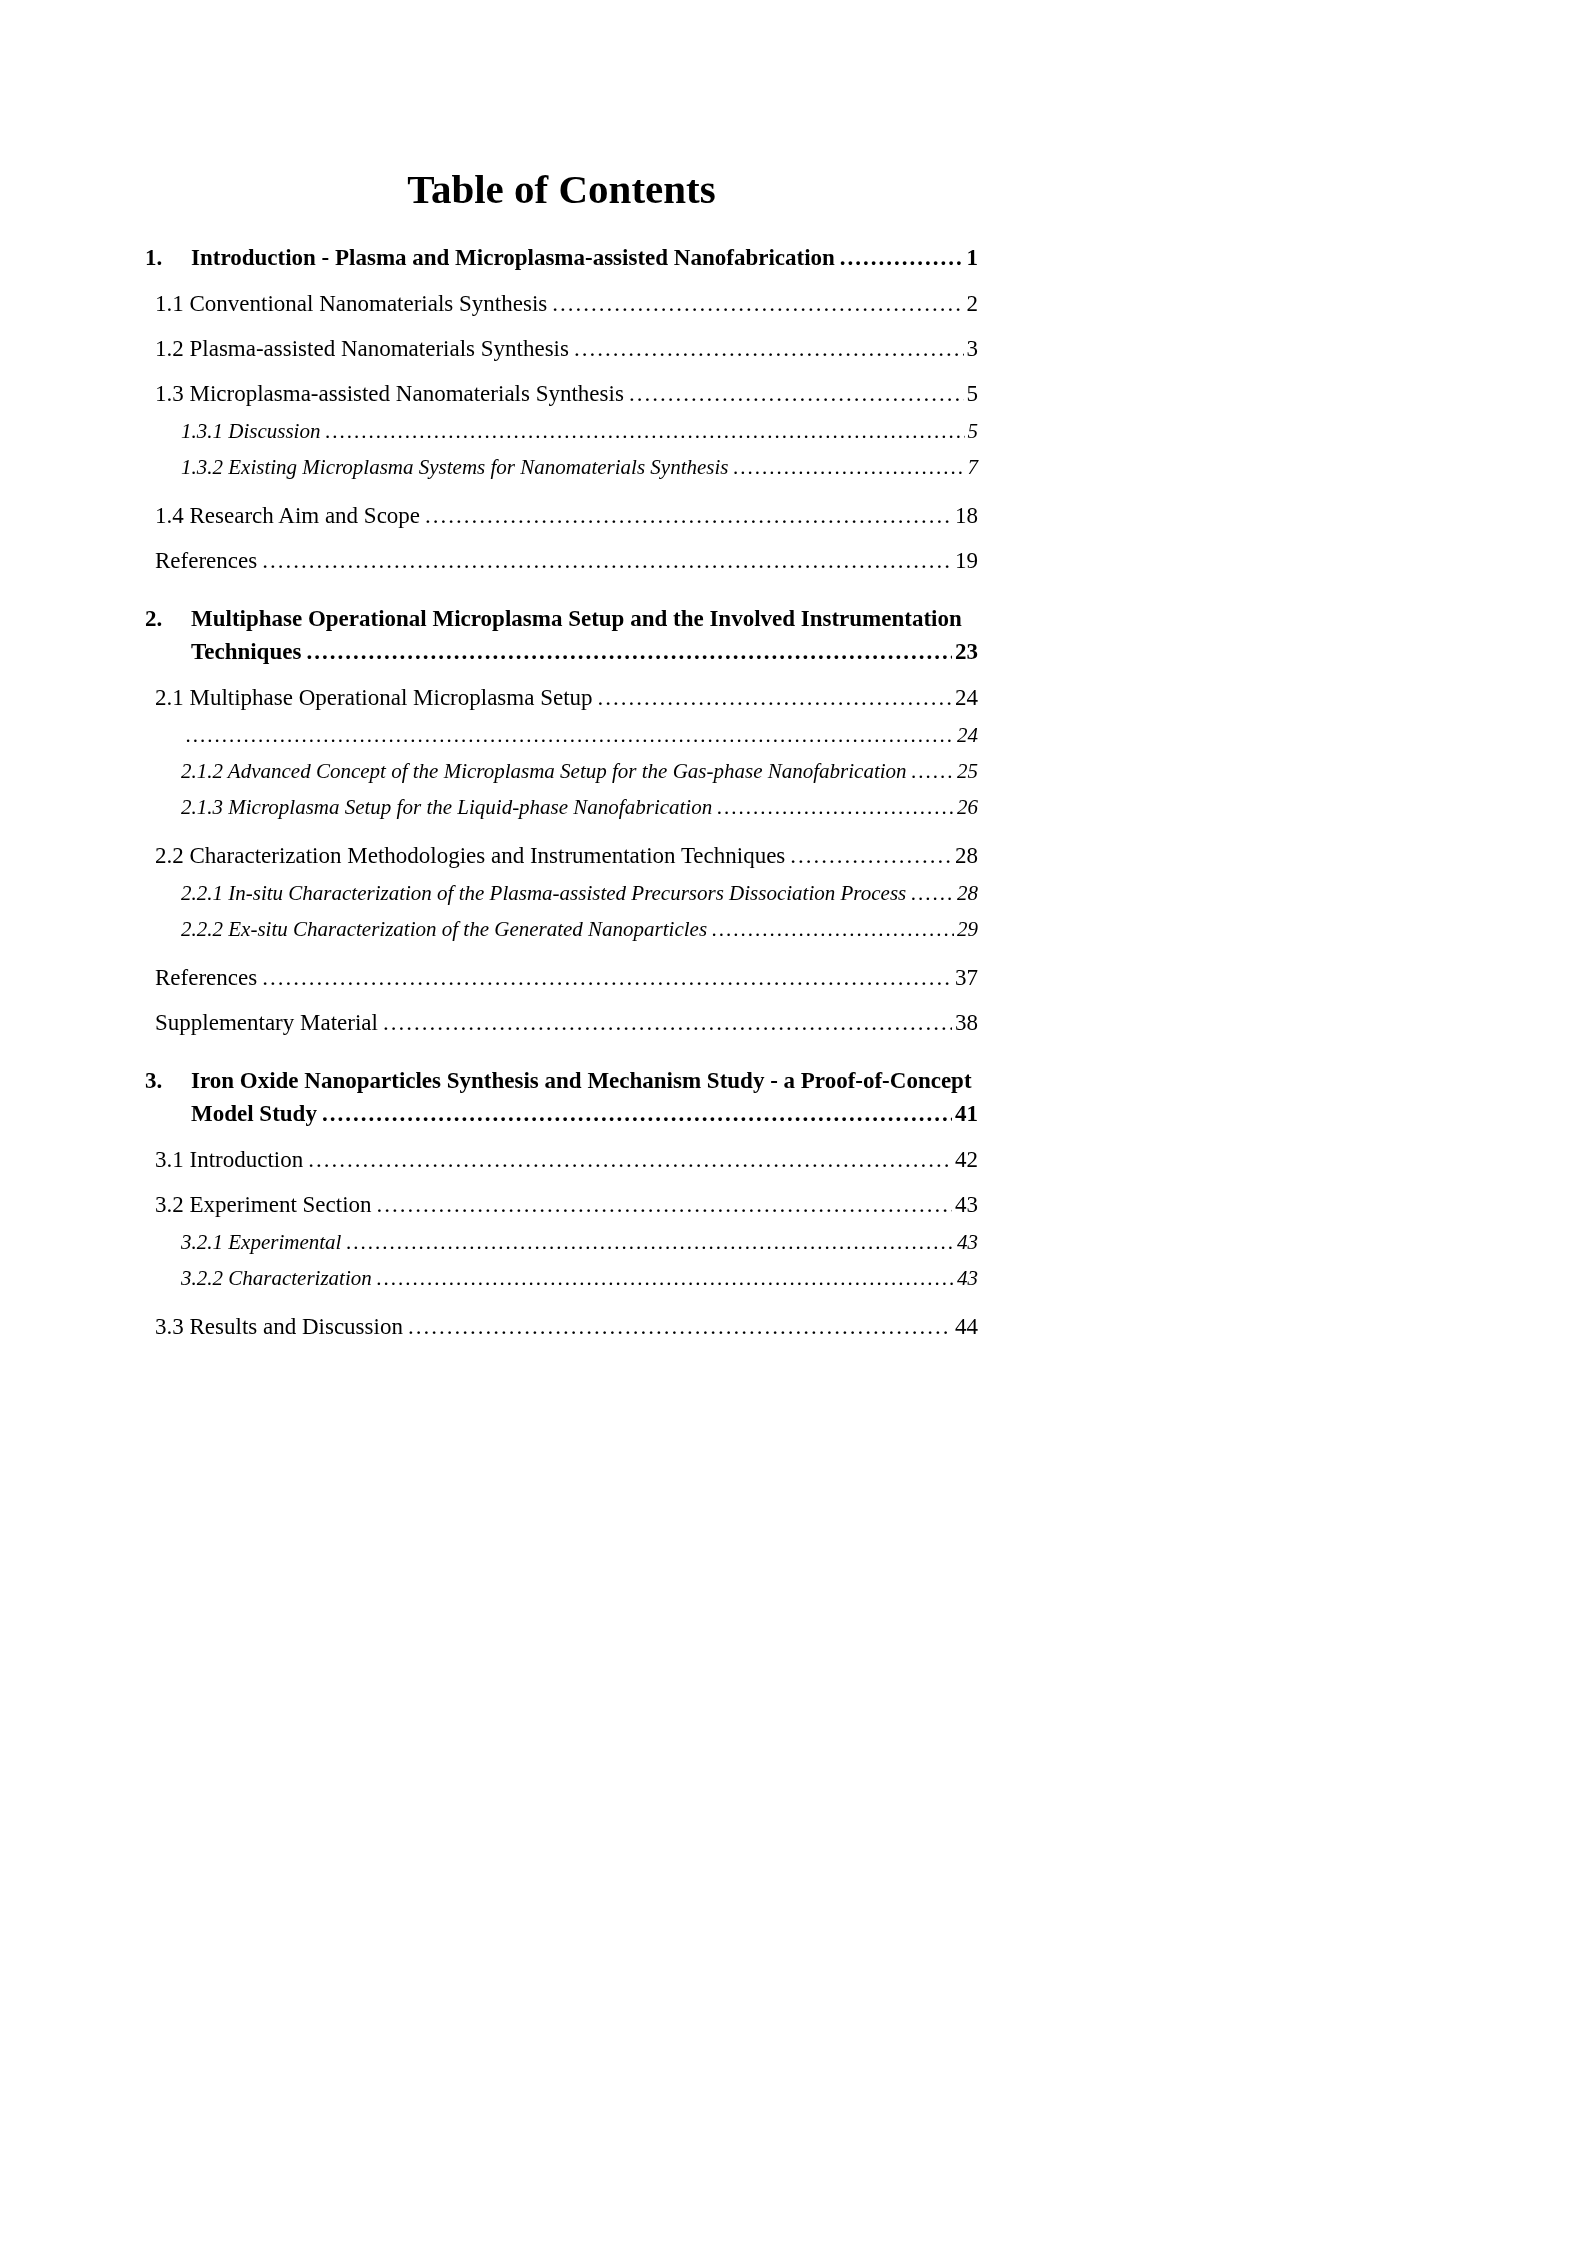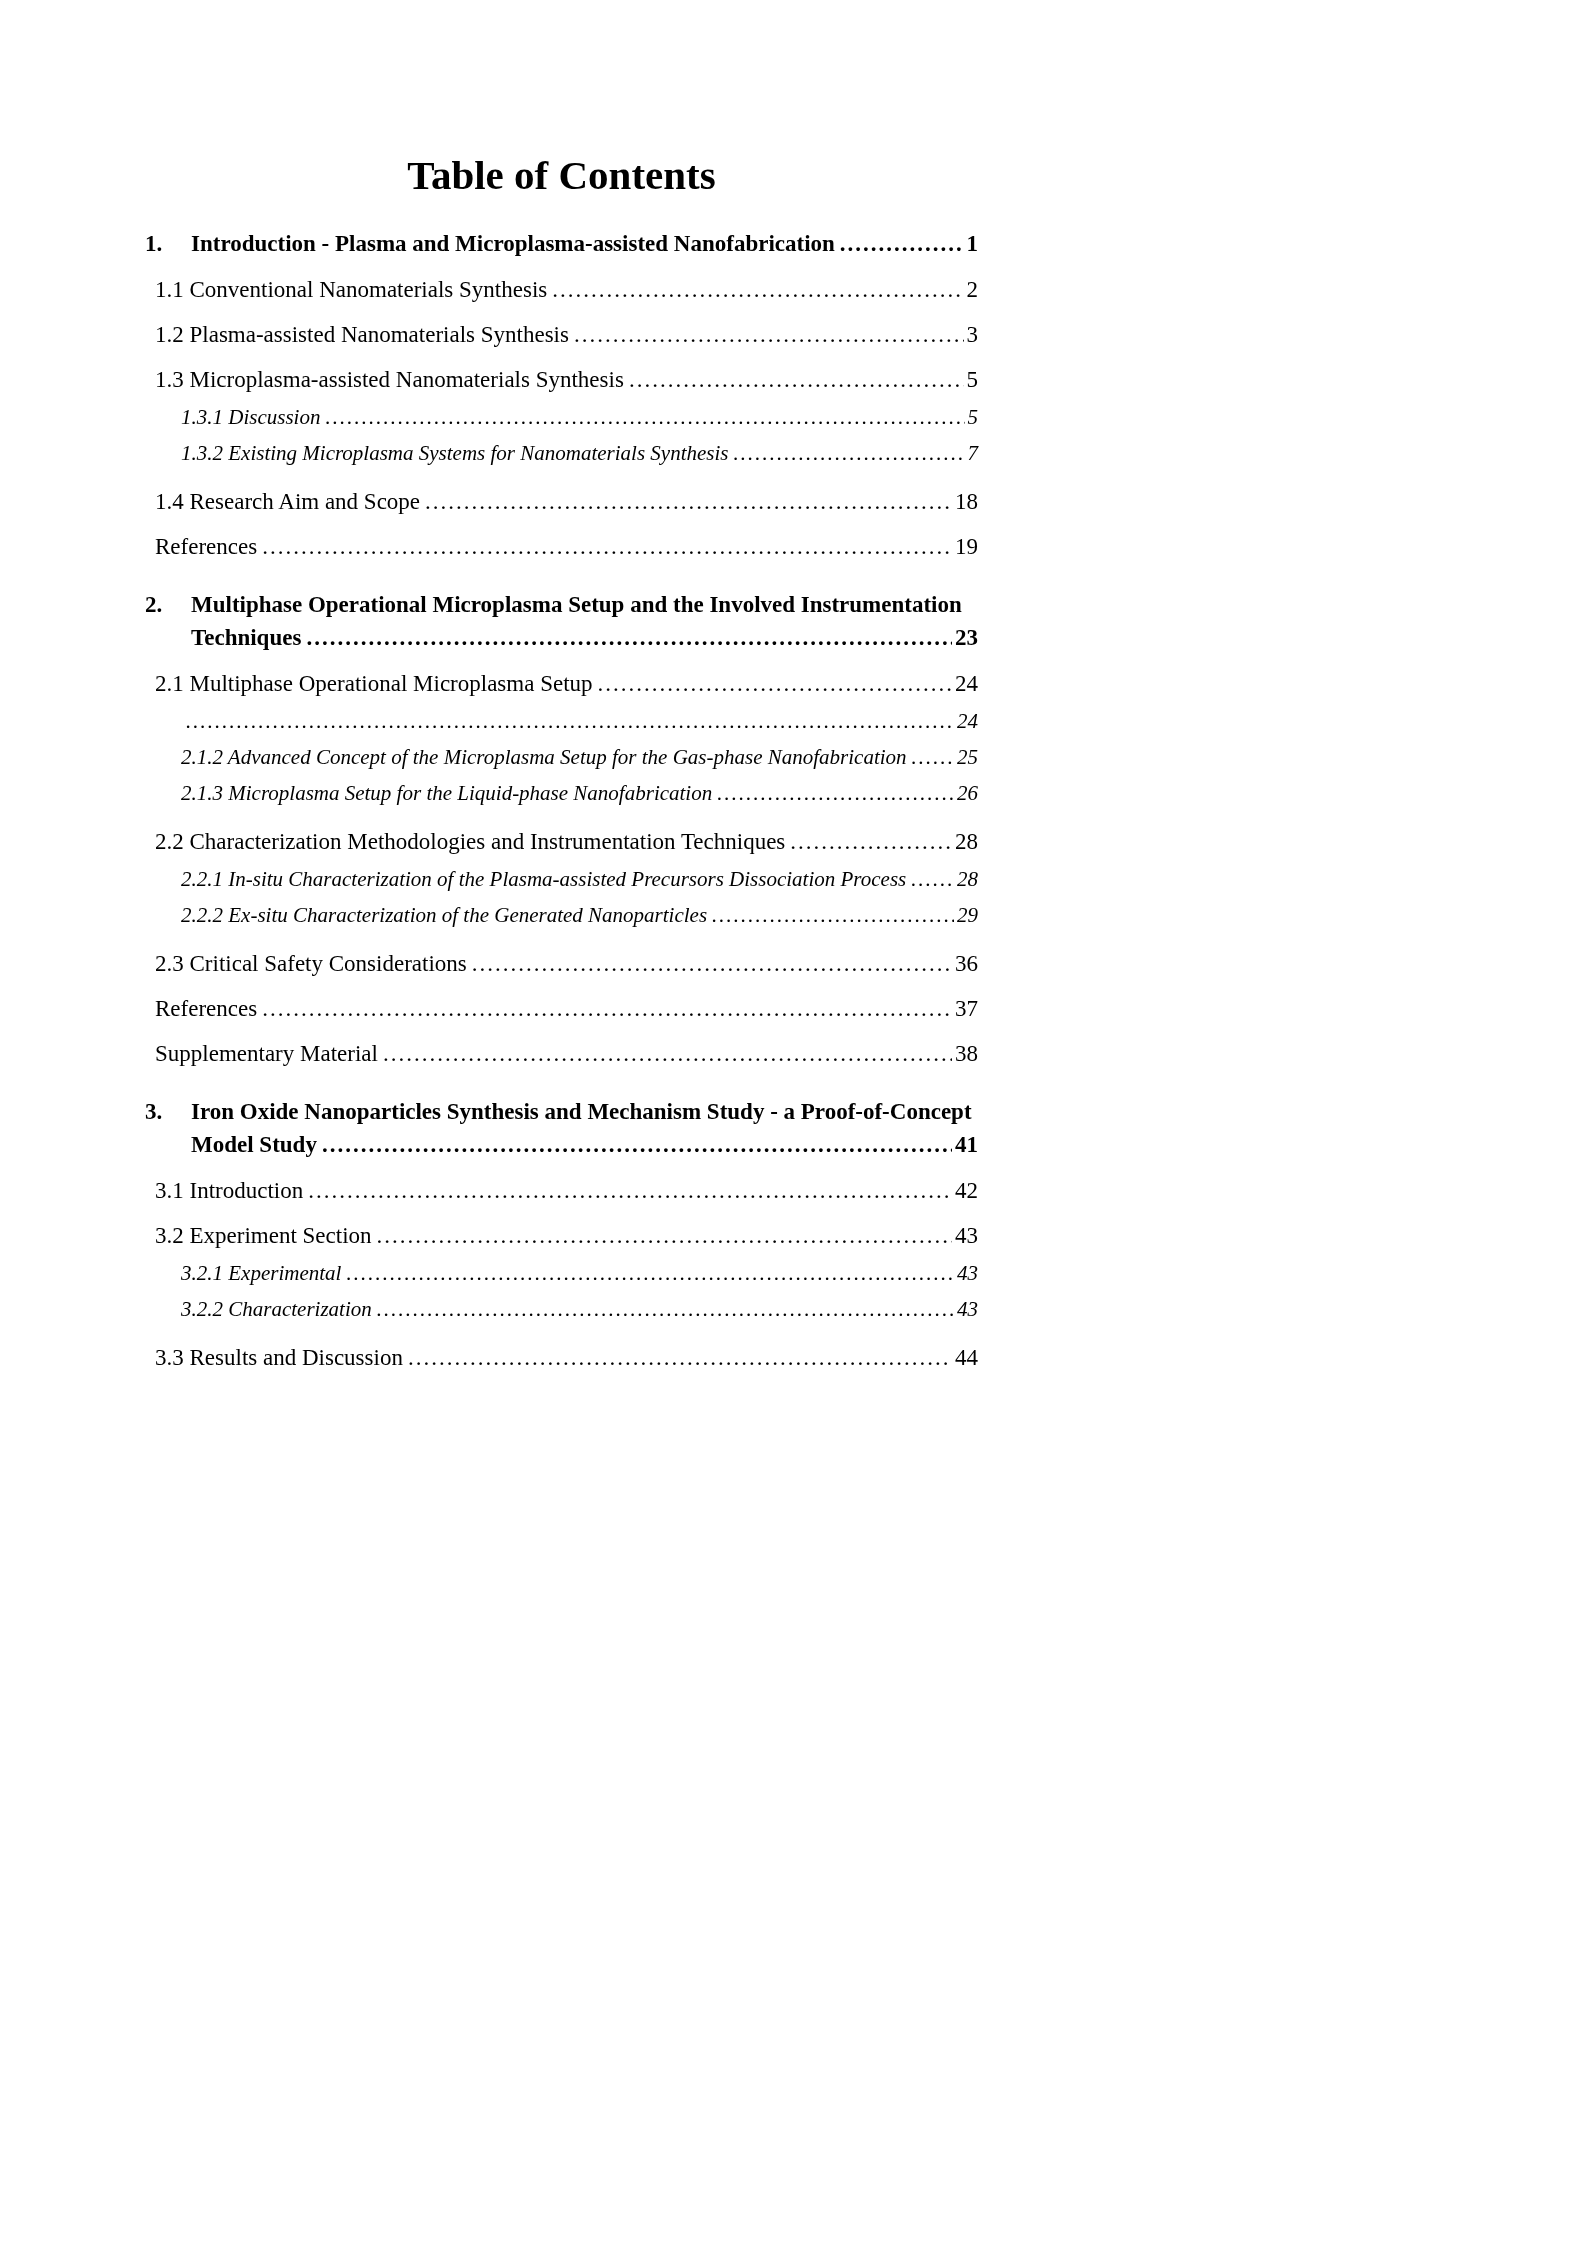--- a/index.html
+++ b/index.html
@@ -9,21 +9,21 @@
     font-family: "Liberation Serif", "DejaVu Serif", serif;
   }
   .sheet {
     position: relative;
     width: 1594px; height: 2250px;
     background: #ffffff;
     overflow: hidden;
   }
   .content {
     position: absolute;
-    left: 145px; top: 150px;
+    left: 145px; top: 164px;
     width: 833px;
   }
   .toc-title {
     font-size: 41px;
     font-weight: 700;
     text-align: center;
     line-height: 51px;
     margin-bottom: 12px;
   }
   .entry {
@@ -209,29 +209,20 @@
             <div class="line">
               <span class="t">2.2.2 Ex-situ Characterization of the Generated Nanoparticles</span>
               <span class="dots"></span>
               <span class="pg">29</span>
             </div>
           </div>
         </div>
         <div class="entry section">
           <div class="body">
             <div class="line">
-              <span class="t">2.3 Critical Safety Considerations</span>
-              <span class="dots"></span>
-              <span class="pg">36</span>
-            </div>
-          </div>
-        </div>
-        <div class="entry section">
-          <div class="body">
-            <div class="line">
               <span class="t">References</span>
               <span class="dots"></span>
               <span class="pg">37</span>
             </div>
           </div>
         </div>
         <div class="entry section">
           <div class="body">
             <div class="line">
               <span class="t">Supplementary Material</span>

